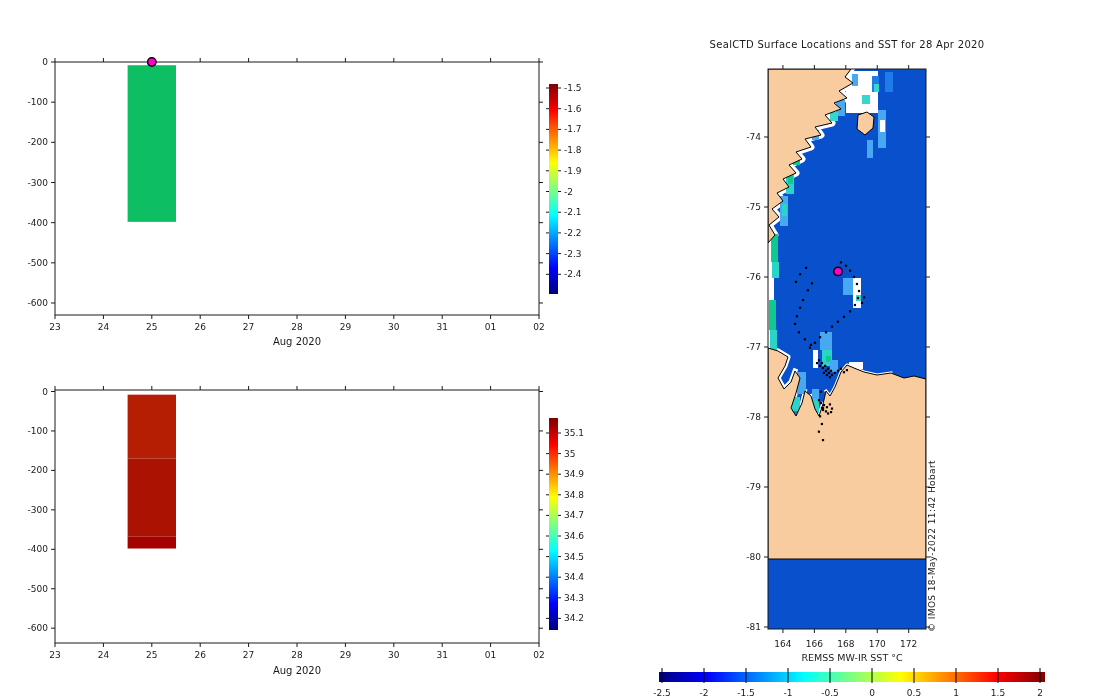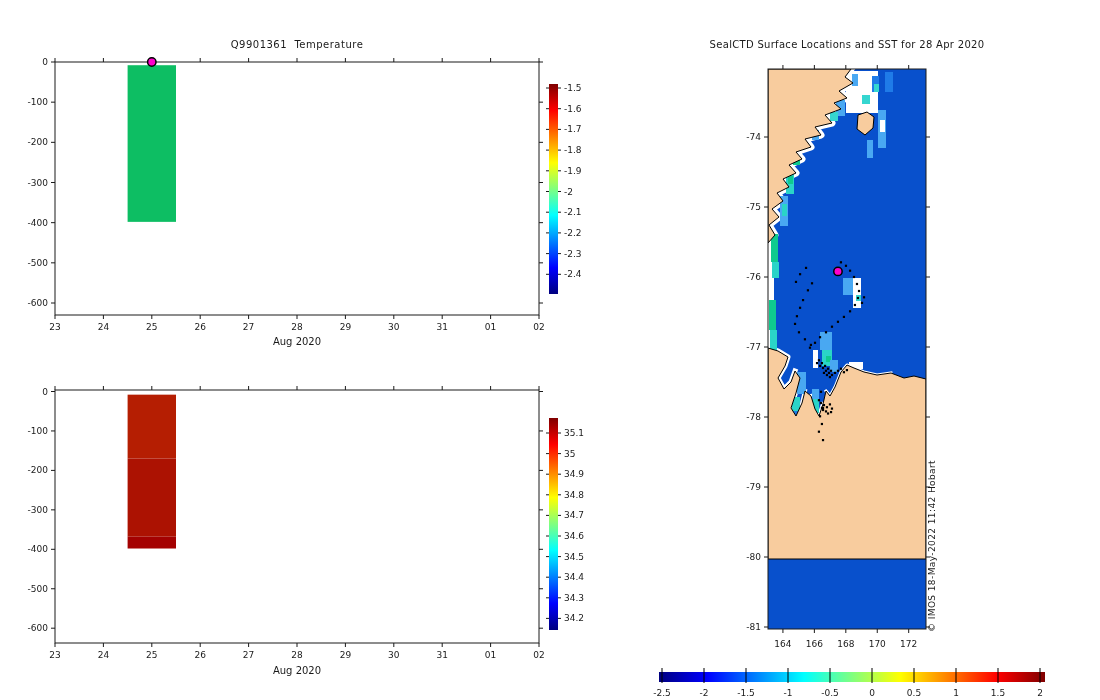--- a/index.html
+++ b/index.html
@@ -404,18 +404,18 @@
         <text x="914" y="696" text-anchor="middle" font-size="9" fill="#1A1A1A">0.5</text>
         <line x1="956" y1="668" x2="956" y2="683" stroke="#000" stroke-width="1"></line>
         <text x="956" y="696" text-anchor="middle" font-size="9" fill="#1A1A1A">1</text>
         <line x1="998" y1="668" x2="998" y2="683" stroke="#000" stroke-width="1"></line>
         <text x="998" y="696" text-anchor="middle" font-size="9" fill="#1A1A1A">1.5</text>
         <line x1="1040" y1="668" x2="1040" y2="683" stroke="#000" stroke-width="1"></line>
         <text x="1040" y="696" text-anchor="middle" font-size="9" fill="#1A1A1A">2</text>
       </g>
     </svg>
 
-  <div class="olabel ctr" id="title-temperature">Q9901361  Temperature</div>
   <div class="olabel ctr" id="xlabel-temperature">Aug 2020</div>
   <div class="olabel ctr" id="xlabel-salinity">Aug 2020</div>
   <div class="olabel ctr" id="title-map">SealCTD Surface Locations and SST for 28 Apr 2020</div>
+  <div class="olabel ctr" id="label-sst">REMSS MW-IR SST °C</div>
   <div class="olabel" id="attribution">© IMOS 18-May-2022 11:42 Hobart</div>
 </div>
 
 </body></html>

